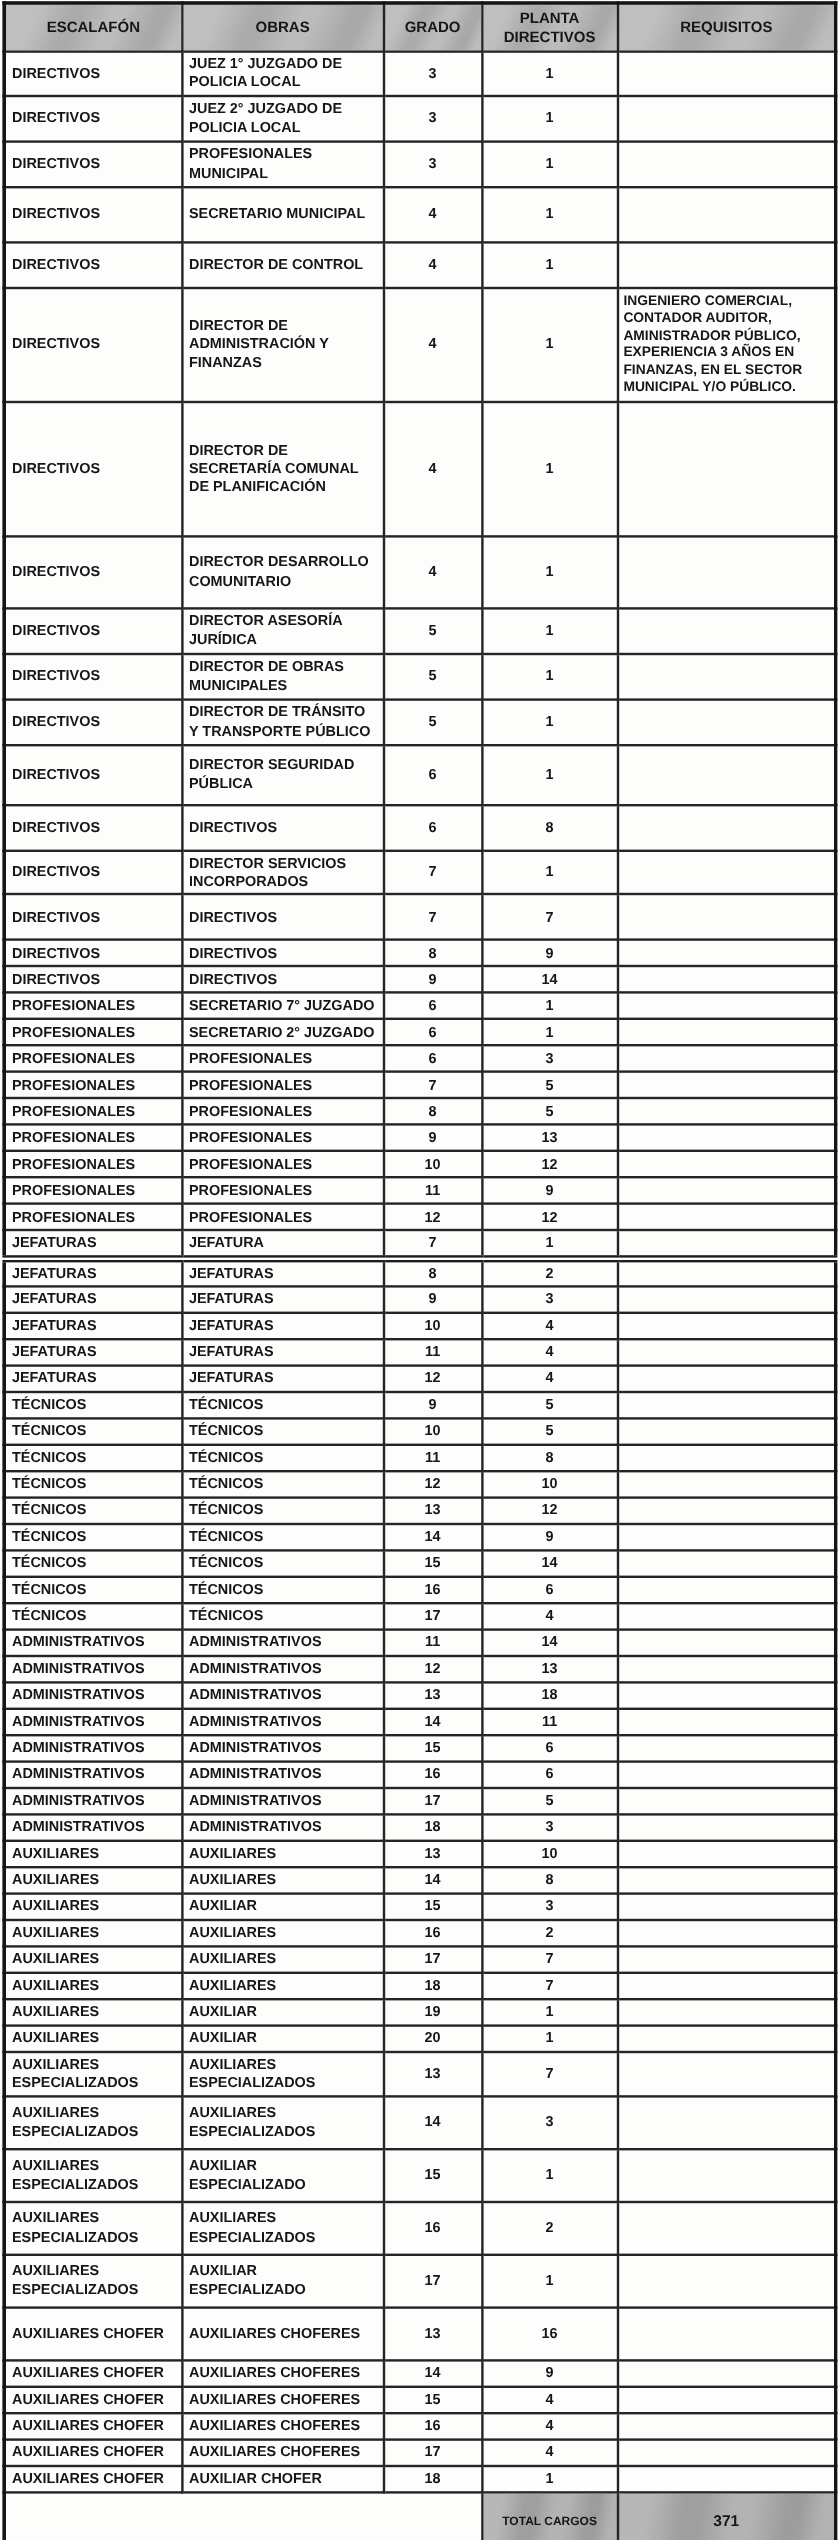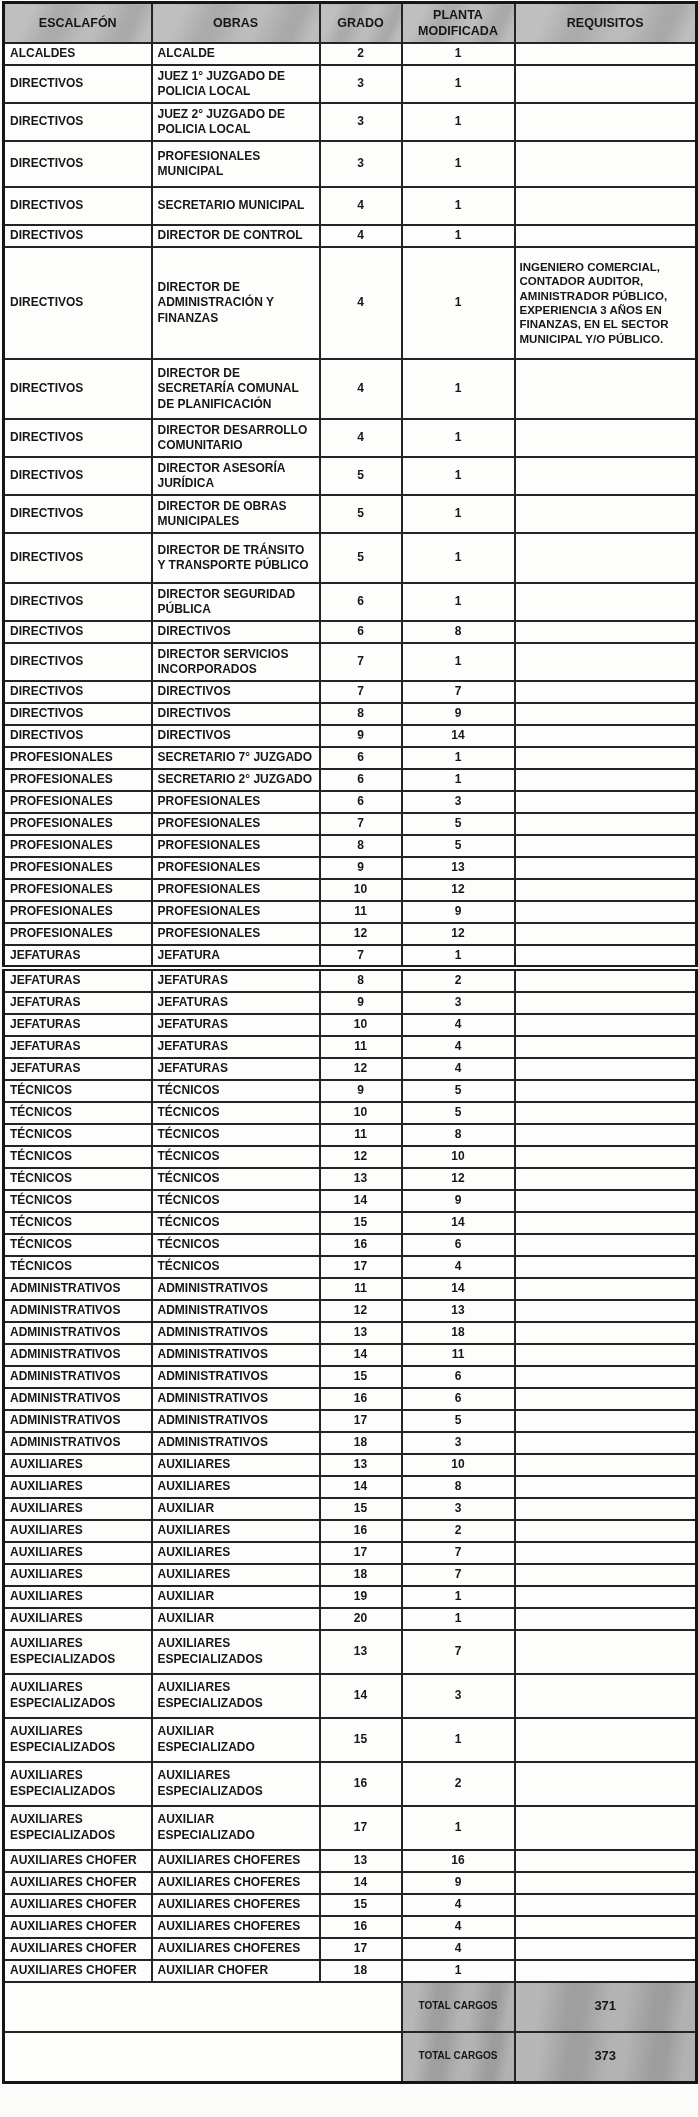--- a/index.html
+++ b/index.html
@@ -87,32 +87,25 @@
         <col class="c-cargo">
         <col class="c-grado">
         <col class="c-planta">
         <col class="c-requisitos">
     </colgroup>
     <thead>
       <tr>
         <th>ESCALAFÓN</th>
         <th>OBRAS</th>
         <th>GRADO</th>
-        <th>PLANTA MODIFICADA</th>
+        <th>PLANTA DIRECTIVOS</th>
         <th>REQUISITOS</th>
       </tr>
     </thead>
     <tbody id="rows-body">
-        <tr>
-          <td class="col-escalafon">ALCALDES</td>
-          <td class="col-cargo">ALCALDE</td>
-          <td class="col-grado">2</td>
-          <td class="col-planta">1</td>
-          <td class="col-requisitos"></td>
-        </tr>
         <tr>
           <td class="col-escalafon">DIRECTIVOS</td>
           <td class="col-cargo">JUEZ 1° JUZGADO DE POLICIA LOCAL</td>
           <td class="col-grado">3</td>
           <td class="col-planta">1</td>
           <td class="col-requisitos"></td>
         </tr>
         <tr>
           <td class="col-escalafon">DIRECTIVOS</td>
           <td class="col-cargo">JUEZ 2° JUZGADO DE POLICIA LOCAL</td>

